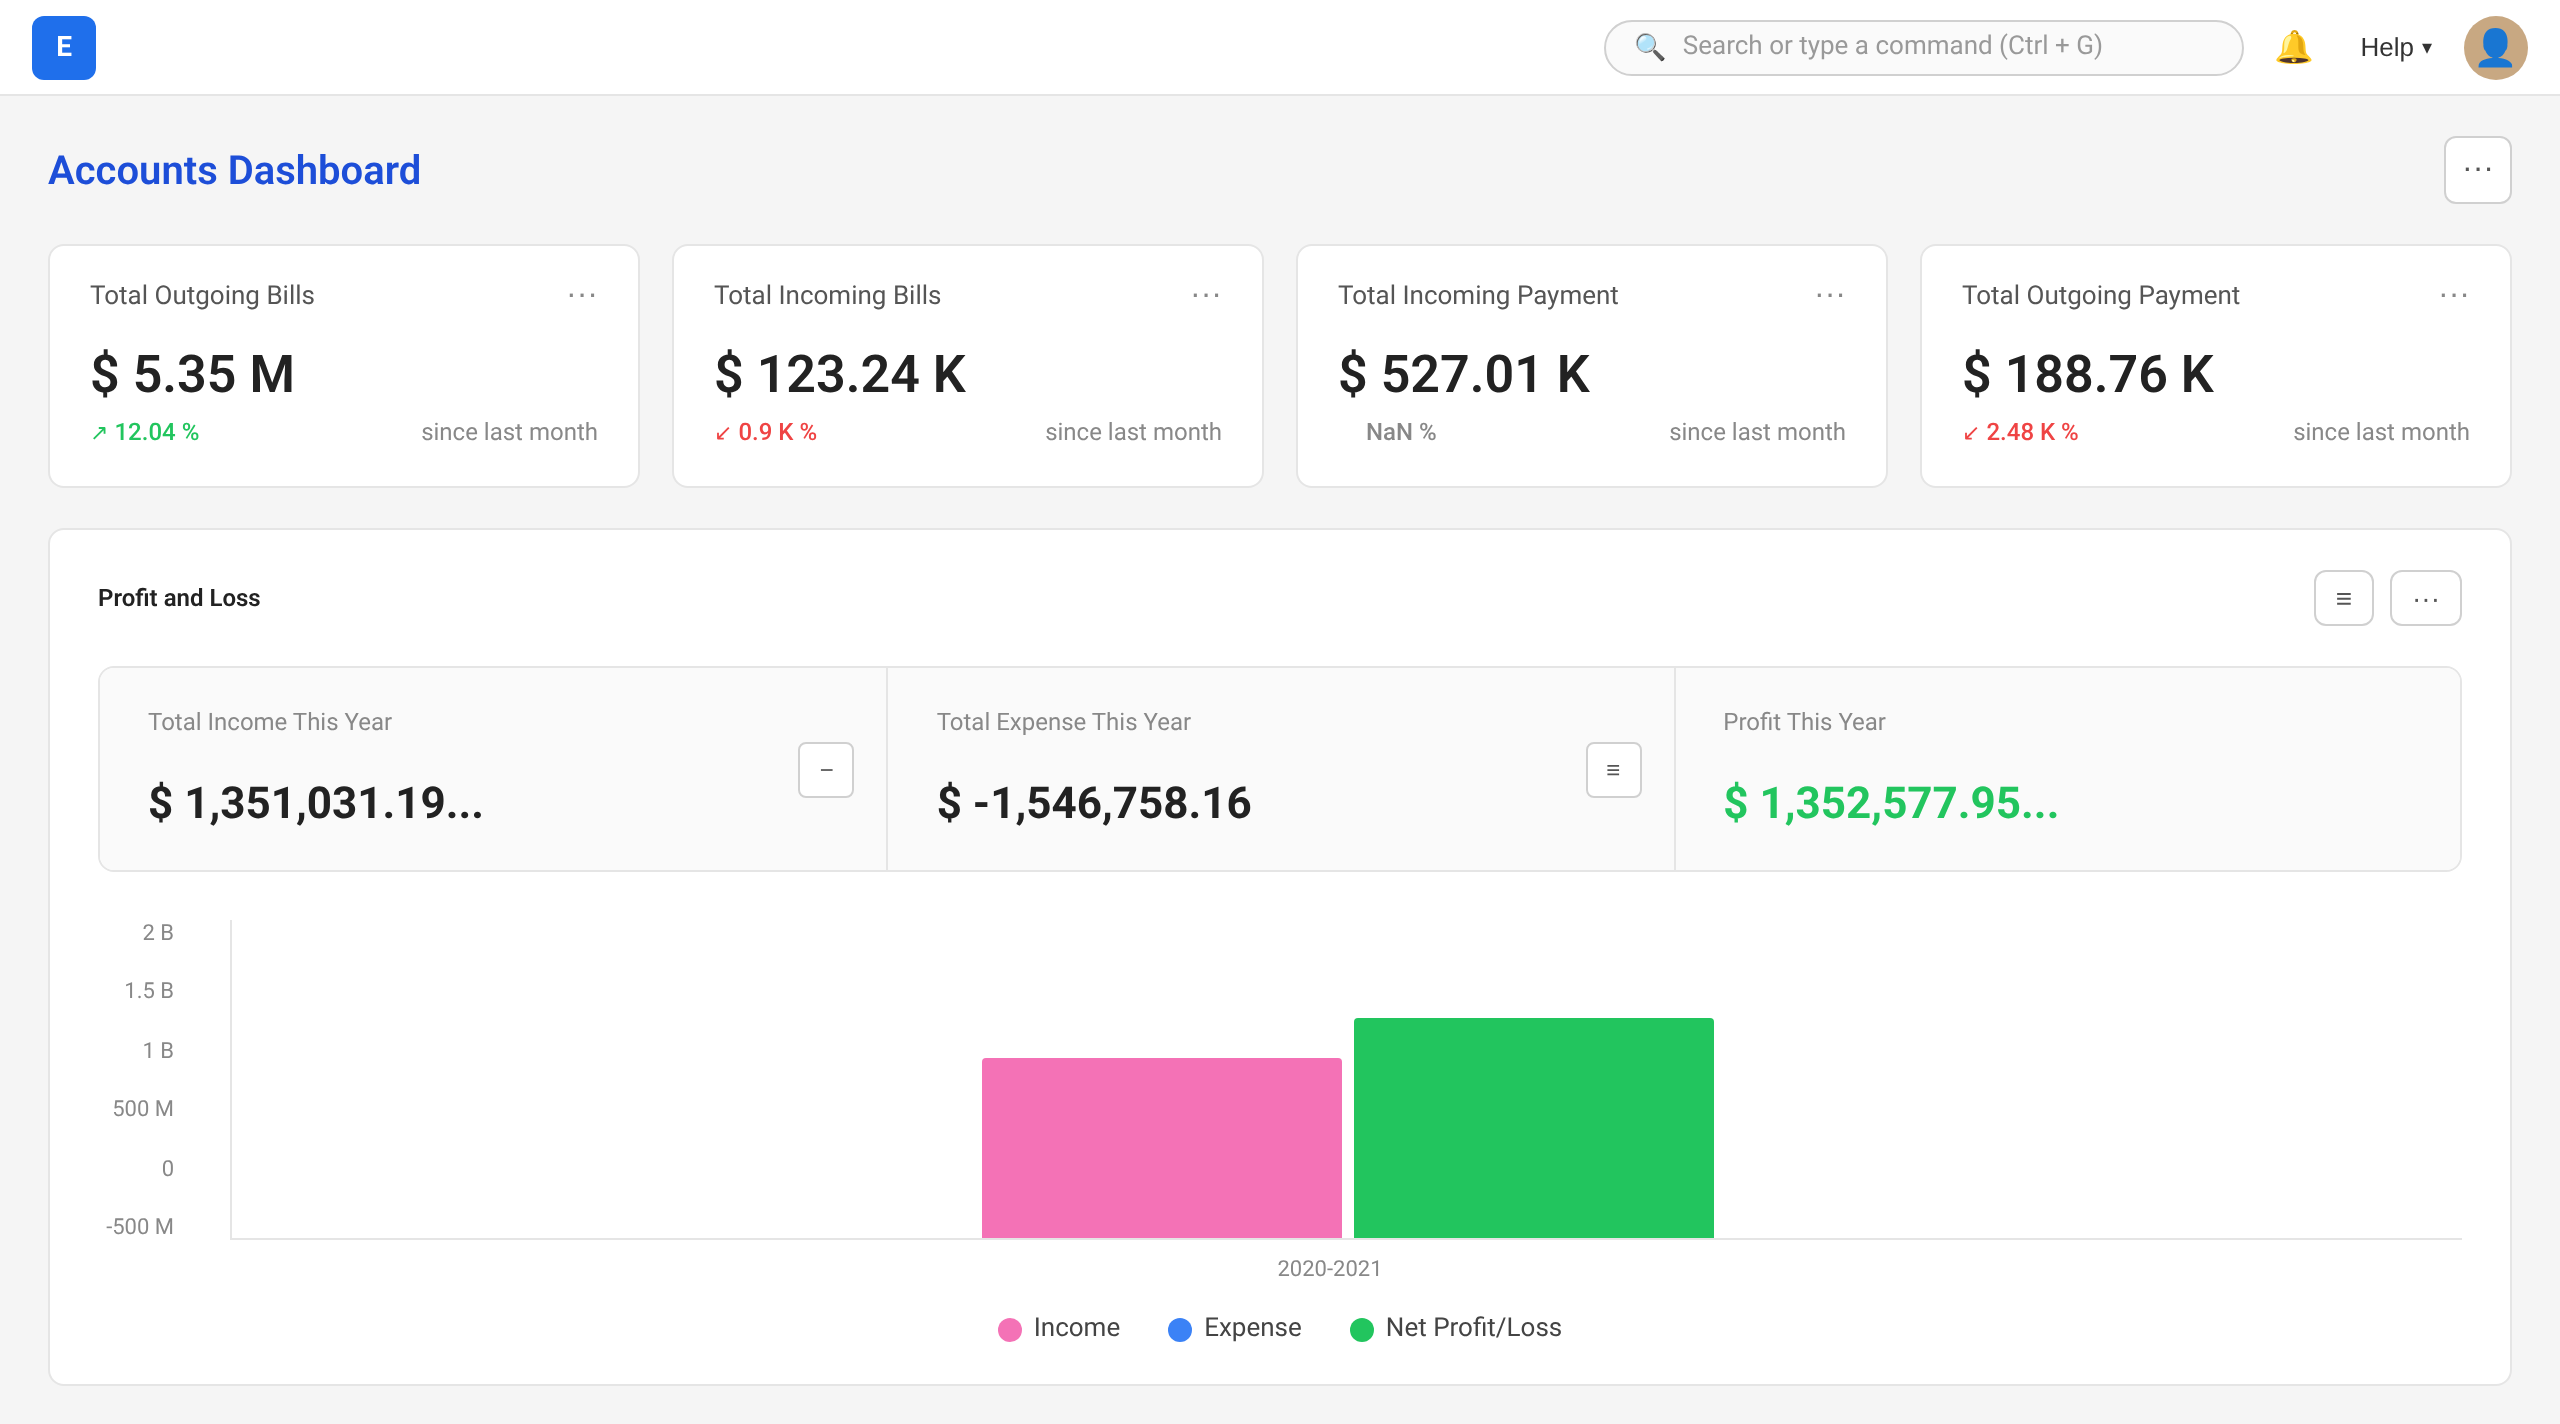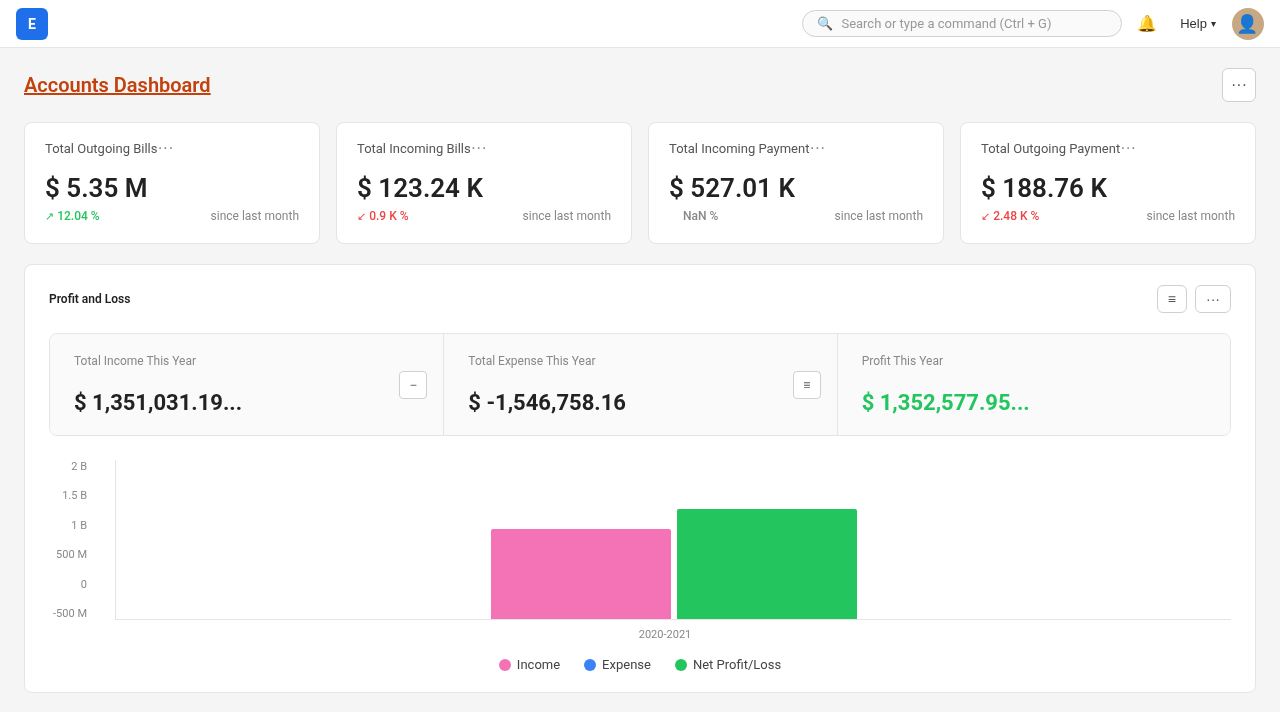--- a/index.html
+++ b/index.html
@@ -39,38 +39,38 @@
       overflow: hidden; display: flex; align-items: center; justify-content: center;
       font-size: 12px; color: #fff;
     }
 
     
     .page { padding: 20px 24px; }
     .page-header {
       display: flex; align-items: center; justify-content: space-between;
       margin-bottom: 20px;
     }
-    .page-title { font-size: 20px; font-weight: 600; color: #c2410c; text-decoration: underline; }
+    .page-title { font-size: 20px; font-weight: 600; color: #1d4ed8; }
     .more-btn {
       border: 1px solid #d0d0d0; border-radius: 6px; background: #fff;
       width: 34px; height: 34px; cursor: pointer;
       display: flex; align-items: center; justify-content: center; font-size: 16px; color: #555;
     }
 
     
     .cards-row {
       display: grid; grid-template-columns: repeat(4, 1fr); gap: 16px;
       margin-bottom: 20px;
     }
     .card {
       background: #fff; border-radius: 8px; border: 1px solid #e5e5e5;
       padding: 16px 20px 20px;
     }
     .card-header {
-      display: flex; align-items: center; justify-content: flex-start;
+      display: flex; align-items: center; justify-content: space-between;
       margin-bottom: 16px;
     }
     .card-title { font-size: 13px; color: #555; font-weight: 400; }
     .card-dots { background: transparent; border: none; cursor: pointer; font-size: 16px; color: #888; }
     .card-amount { font-size: 26px; font-weight: 600; color: #222; margin-bottom: 6px; }
     .card-footer { display: flex; align-items: center; justify-content: space-between; font-size: 12px; color: #888; }
     .badge { display: flex; align-items: center; gap: 3px; font-size: 12px; font-weight: 500; }
     .badge.green { color: #22c55e; }
     .badge.red { color: #ef4444; }
     .badge-arrow { font-size: 11px; }

